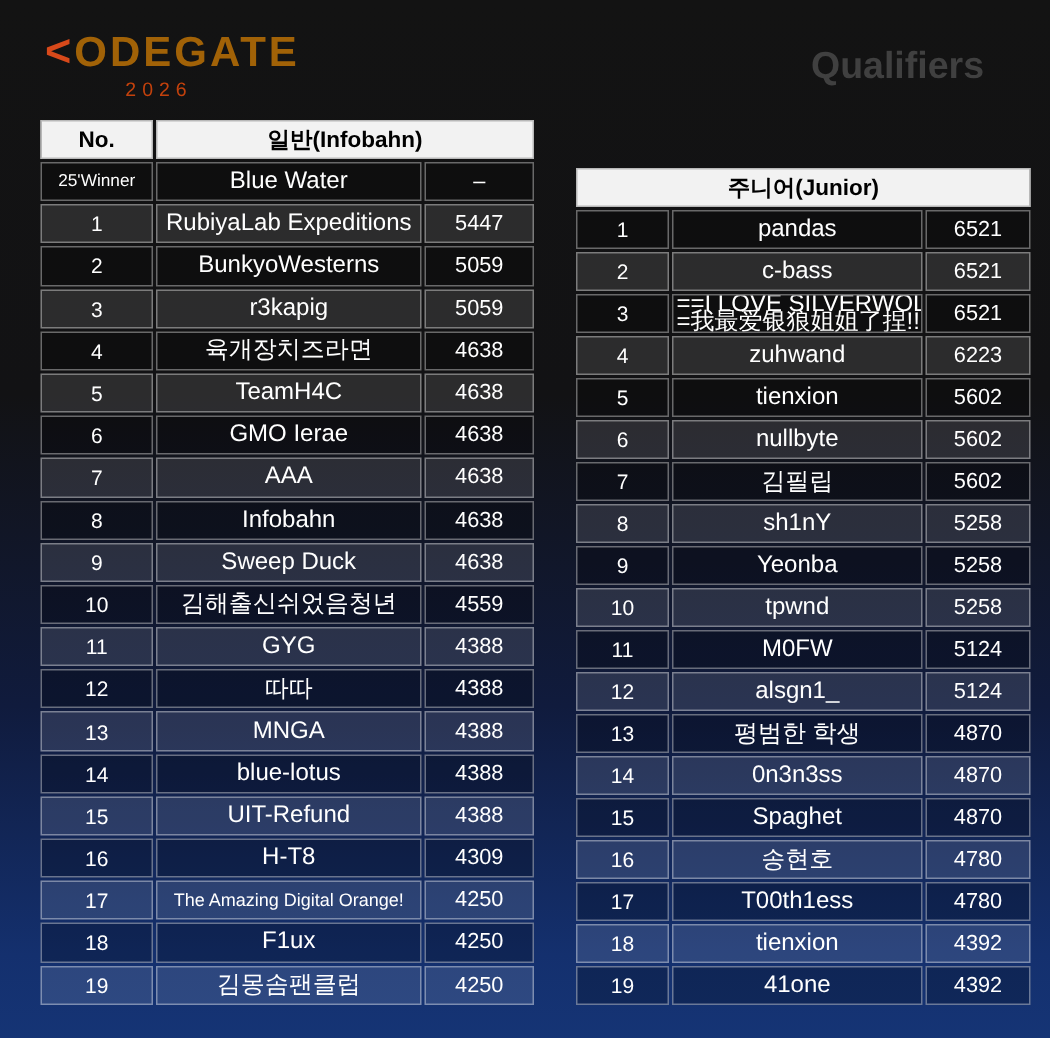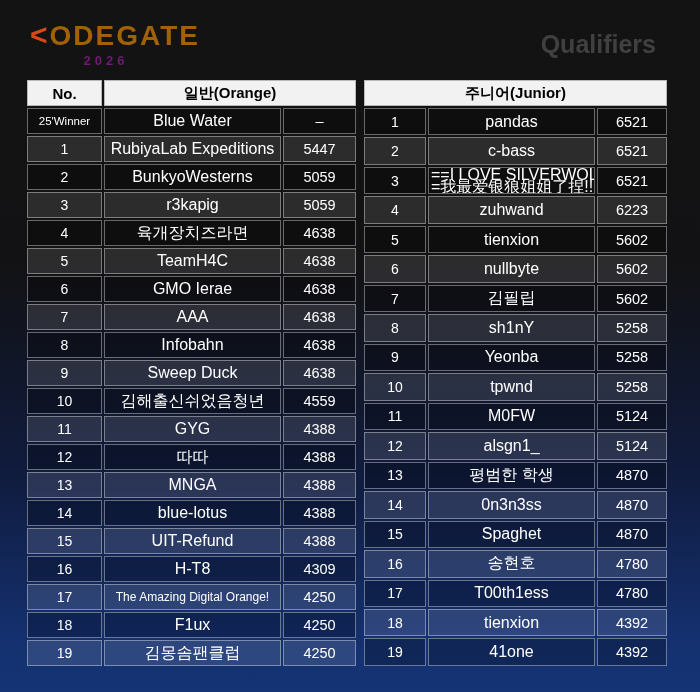--- a/index.html
+++ b/index.html
@@ -9,33 +9,33 @@
     font-family: "Liberation Sans", sans-serif;
     background: linear-gradient(180deg, #131313 0%, #121214 38%, #101b3d 68%, #14306e 92%, #153475 100%);
     overflow: hidden;
   }
 
   
   .logo { position: absolute; left: 30px; top: 20px; width: 152px; text-align: center; }
   .logo-line { font-weight: 800; font-size: 28px; letter-spacing: 2px; line-height: 30px; white-space: nowrap; }
   .logo-mark { color: #d8491a; font-size: 30px; }
   .logo-word { color: #a16207; }
-  .logo-year { color: #701a75; font-weight: 700; font-size: 13px; letter-spacing: 4px; margin-top: 2px; }
+  .logo-year { color: #c2410c; font-weight: 400; font-size: 13px; letter-spacing: 4px; margin-top: 2px; }
 
   .page-title {
     position: absolute; top: 30px; right: 44px;
     color: #404040; font-size: 25px; font-weight: 700;
   }
 
   
-  .boards { position: absolute; left: 25px; top: 78px; display: flex; gap: 4px; }
+  .boards { position: absolute; left: 25px; top: 78px; display: flex; gap: 24px; }
 
   table { border-collapse: separate; border-spacing: 2px; table-layout: fixed; }
   #general-table { width: 325px; }
-  #junior-table  { width: 299px; }
+  #junior-table  { width: 299px; margin-top: 32px; }
 
   th {
     background: #f2f2f2; color: #000000;
     font-size: 15px; font-weight: 700;
     height: 26px; border: 1px solid #b8b8b8;
     text-align: center; overflow: hidden; white-space: nowrap;
   }
   td {
     color: #ffffff; height: 26px;
     border: 1px solid rgba(255,255,255,0.38);
@@ -68,21 +68,21 @@
 
   <table id="general-table">
     <colgroup>
         <col style="width:75px">
         <col style="width:177px">
         <col style="width:73px">
       </colgroup>
     <thead>
       <tr>
         <th>No.</th>
-        <th colspan="2">일반(Orange)</th>
+        <th colspan="2">일반(Infobahn)</th>
       </tr>
     </thead>
     <tbody id="general-body">
         <tr class="dark">
           <td class="no small">25'Winner</td>
           <td class="name">Blue Water</td>
           <td class="score">–</td>
         </tr>
         <tr class="light">
           <td class="no">1</td>

